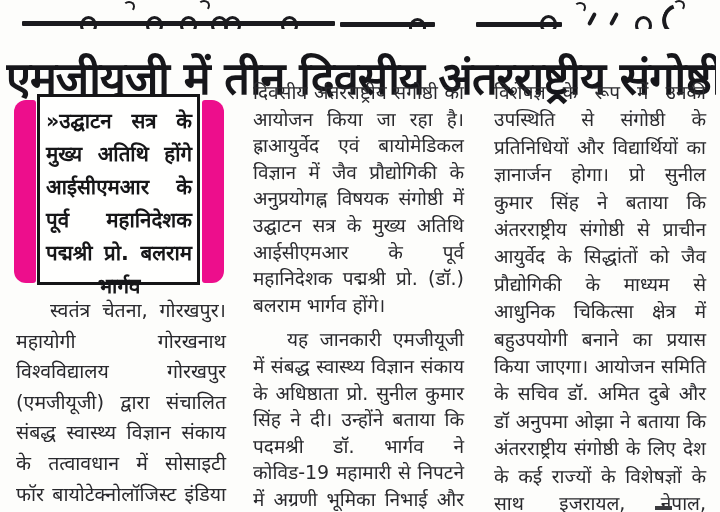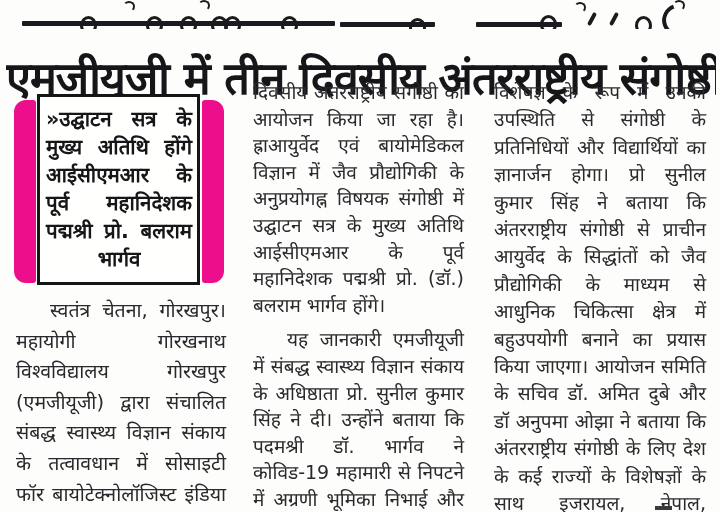--- a/index.html
+++ b/index.html
@@ -26,21 +26,21 @@
   }
 
   
   .pink-bar{position:absolute;top:100px;width:22px;height:183px;background:#ed0e8c;}
   .pink-bar.left{left:14px;border-radius:12px 3px 3px 12px;}
   .pink-bar.right{left:202px;border-radius:3px 12px 12px 3px;}
   .quote-box{
     position:absolute;left:37px;top:94px;width:146px;height:172px;
     background:#fffffe;border:3px solid #151517;
     padding:8px 5px 5px 6px;
-    font-size:20.5px;font-weight:700;line-height:28px;color:#161618;
+    font-size:20.5px;font-weight:700;line-height:33px;color:#161618;
     text-align:justify;text-align-last:center;
   }
   .quote-box .marker{font-weight:800;letter-spacing:-2px;padding-right:2px;}
 
   
   .col{position:absolute;text-align:justify;color:#29292d;}
   .col p{margin:8px;}
   .col .indent{text-indent:34px;}
   .col1{left:8px;top:288px;width:226px;font-size:19.5px;line-height:30.6px;}
   .col2{left:245px;top:71px;width:227px;font-size:19px;line-height:26.6px;}

